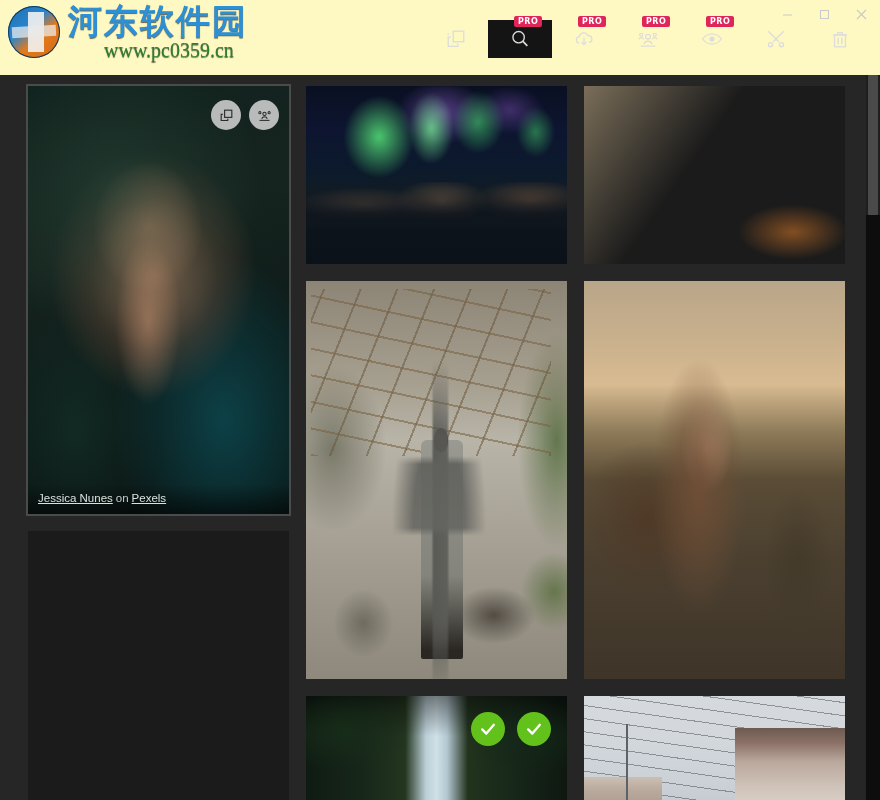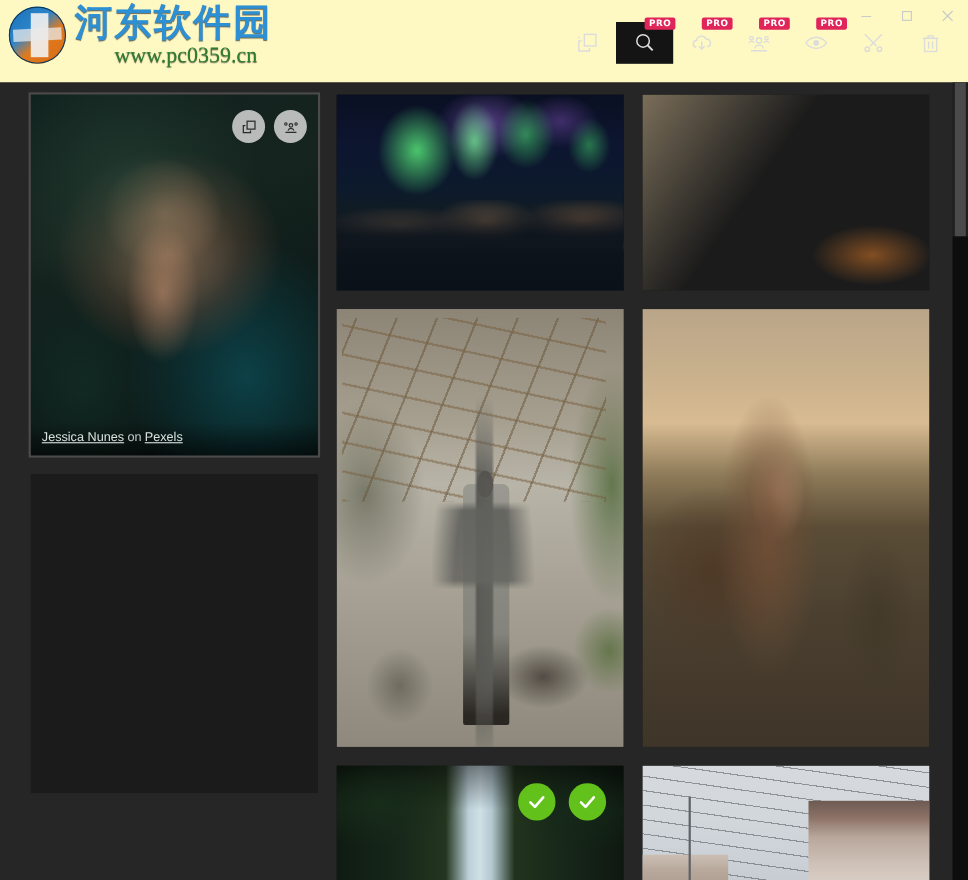--- a/index.html
+++ b/index.html
@@ -69,21 +69,21 @@
   }
   .wc svg { display: block; }
 
   
   .toolbar {
     position: absolute; right: 8px; top: 20px;
     display: flex; align-items: center; gap: 0;
   }
   .tool {
     position: relative;
-    width: 52px; height: 38px;
+    width: 64px; height: 38px;
     display: flex; align-items: center; justify-content: center;
     cursor: pointer;
   }
   .tool.active { background: #141414; }
   .tool svg { display: block; }
   .pro-badge {
     position: absolute; top: -4px; left: 26px;
     background: #e0255a; color: #fff;
     font-size: 8px; font-weight: bold;
     letter-spacing: .5px;
@@ -444,21 +444,21 @@
       </div>
 
     </div>
   </div>
 
   <div class="content">
     <div class="grid">
 
       <div class="col">
 
-        <div class="card selected" style="height:328px;">
+        <div class="card selected" style="height:428px;">
           <div class="thumb">
             <div class="ph ph-portrait-dark"></div>
           </div>
           <div class="hover-actions">
             <div class="hbtn">
               <svg width="15" height="15" viewBox="0 0 24 24" fill="none" stroke="#2b2b2b" stroke-width="1.8">
                 <rect x="9" y="3.5" width="11.5" height="11.5"></rect>
                 <polyline points="6.5,10 3.5,10 3.5,20 14,20 14,17"></polyline>
               </svg>
             </div>

